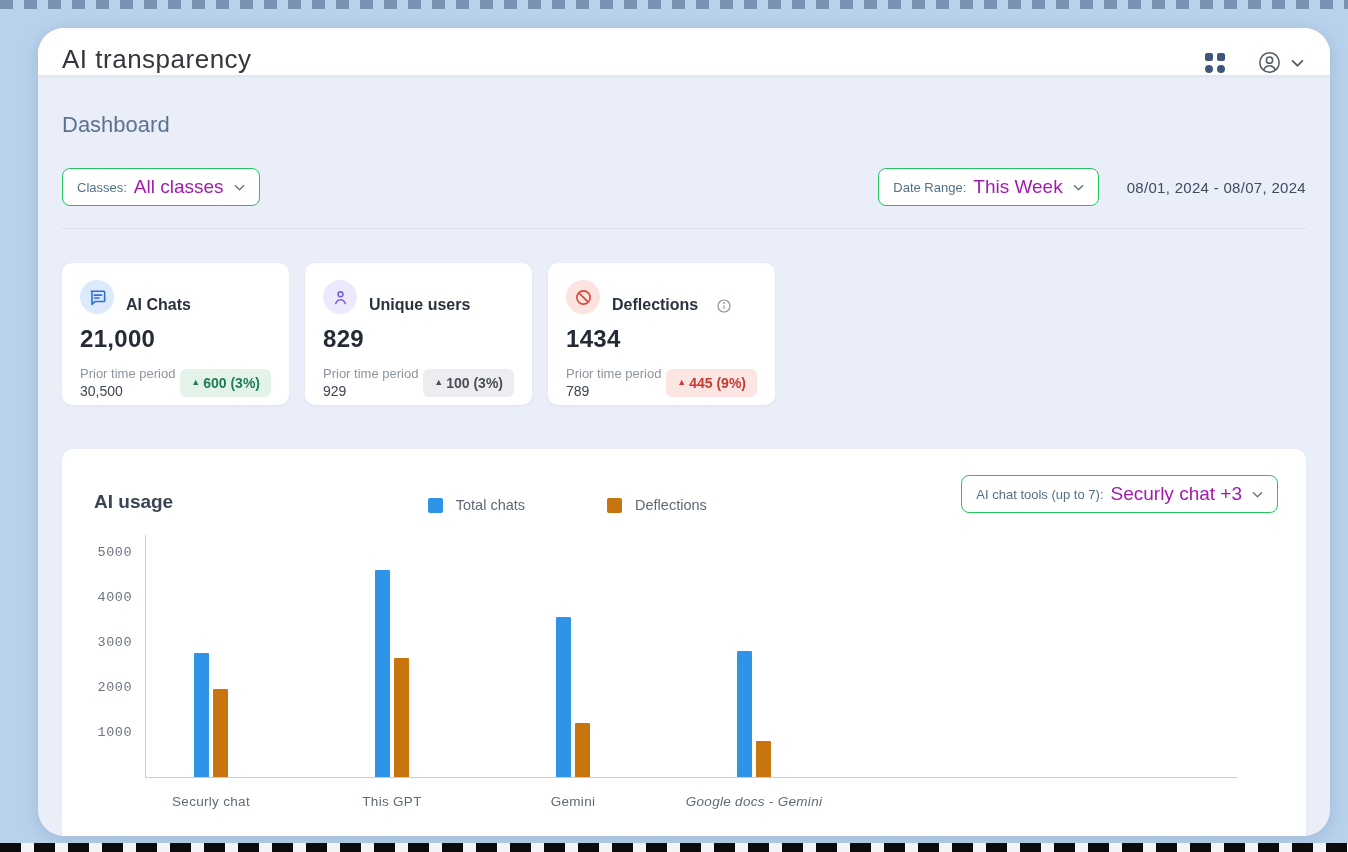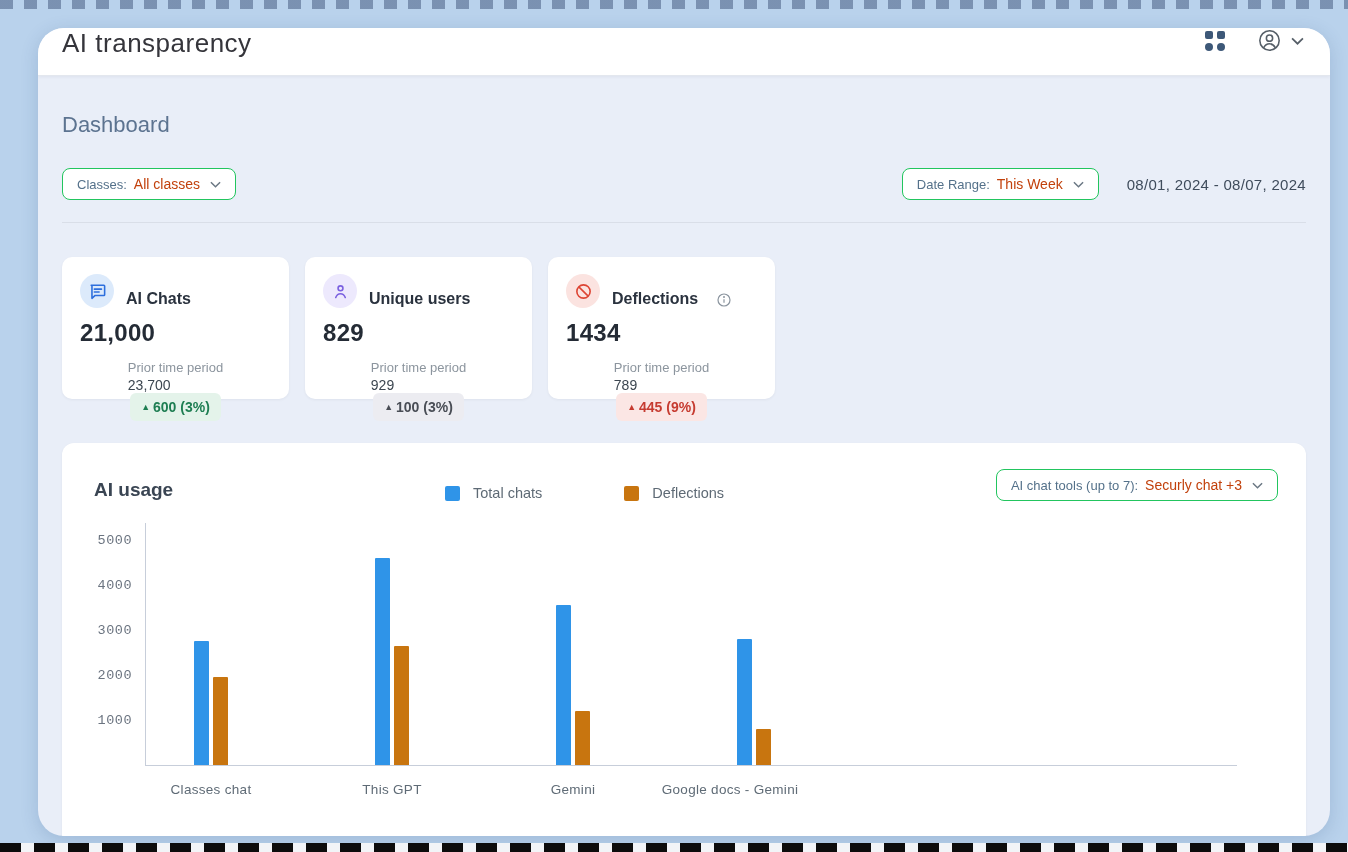--- a/index.html
+++ b/index.html
@@ -23,21 +23,21 @@
   }
   .window {
     position:absolute; left:38px; top:28px; width:1292px; height:808px;
     background:#e9eef8; border-radius:26px; overflow:hidden;
     box-shadow:0 4px 18px rgba(40,70,120,.18);
     display:flex; flex-direction:column;
   }
   
   .app-header {
     height:48px; background:#ffffff; flex:0 0 48px;
-    display:flex; align-items:flex-start; justify-content:space-between;
+    display:flex; align-items:flex-end; justify-content:space-between;
     padding:0 26px 0 24px;
     border-bottom:1px solid #e3e7ee;
     box-shadow:0 1px 3px rgba(30,40,60,.06);
   }
   .app-title { font-size:26px; font-weight:300; color:#35353b; letter-spacing:.5px; }
   .header-right { display:flex; align-items:center; gap:32px; }
   .grid-icon { display:grid; grid-template-columns:8px 8px; grid-template-rows:8px 8px; gap:4px; cursor:pointer; }
   .grid-icon span { background:#3d5878; }
   .grid-icon span:nth-child(1), .grid-icon span:nth-child(2) { border-radius:2px; }
   .grid-icon span:nth-child(3), .grid-icon span:nth-child(4) { border-radius:50%; }
@@ -46,39 +46,39 @@
   .content { flex:1; padding:0 24px; display:flex; flex-direction:column; overflow:hidden;border-radius:20px; }
   .page-title { margin-top:36px; font-size:22px; font-weight:500; color:#5c7390; }
   .filters-row { margin-top:30px; display:flex; align-items:center; justify-content:space-between; }
   .filters-right { display:flex; align-items:center; gap:28px; }
   .dropdown {
     display:inline-flex; align-items:center; gap:7px;
     background:#fff; border:1px solid #22c55e; border-radius:8px;
     padding:7px 14px; cursor:pointer; white-space:nowrap;
   }
   .dropdown .dd-label { font-size:13px; color:#54718a; }
-  .dropdown .dd-value { font-size:14px; font-weight:500; color:#c2410c; }
+  .dropdown .dd-value { font-size:19px; font-weight:500; color:#a21caf; }
   .dropdown svg { margin-left:3px; }
   .date-range-text { font-size:15px; color:#3f4c5c; letter-spacing:.3px; }
   .divider { margin-top:22px; border-top:1px solid #d9dee8; }
   
   .cards-row { margin-top:34px; display:flex; gap:16px; }
   .stat-card {
     width:227px; height:142px; background:#fff; border-radius:10px;
     padding:17px 18px; box-shadow:0 1px 3px rgba(16,24,40,.05);
   }
   .stat-head { display:flex; align-items:flex-end; gap:12px; }
   .icon-circle { width:34px; height:34px; border-radius:50%; display:flex; align-items:center; justify-content:center; flex:0 0 34px; }
   .icon-circle.blue   { background:#dceafb; }
   .icon-circle.purple { background:#ede9fd; }
   .icon-circle.red    { background:#fbe3e0; }
   .stat-title { font-size:16px; font-weight:600; color:#2a323e; }
   .info-btn { margin-left:6px; display:flex; cursor:pointer; }
   .stat-value { margin-top:11px; font-size:24px; font-weight:600; color:#242b35; letter-spacing:.3px; }
-  .stat-footer { margin-top:13px; display:flex; align-items:center; justify-content:space-between;flex-direction:column; }
+  .stat-footer { margin-top:13px; display:flex; align-items:center; justify-content:space-between; }
   .prior-label { font-size:13px; color:#8c959e; }
   .prior-value { font-size:14px; color:#3c4650; margin-top:2px; }
   .badge {
     font-size:14px; font-weight:600; padding:6px 11px; border-radius:6px;
     display:inline-flex; align-items:center; gap:3px; white-space:nowrap;
   }
   .badge .tri { font-size:9px; line-height:1; }
   .badge.positive { background:#e4f3ea; color:#1e7e52; }
   .badge.neutral  { background:#ececf1; color:#494d55; }
   .badge.negative { background:#fbe6e4; color:#c63b30; }
@@ -179,21 +179,21 @@
               <line x1="8" y1="9" x2="17" y2="9"></line>
               <line x1="8" y1="12.6" x2="14" y2="12.6"></line>
             </svg>
           </span>
           <span class="stat-title">AI Chats</span>
         </div>
         <div class="stat-value">21,000</div>
         <div class="stat-footer">
           <div>
             <div class="prior-label">Prior time period</div>
-            <div class="prior-value">23,700</div>
+            <div class="prior-value">30,500</div>
           </div>
           <span class="badge positive">
               <span class="tri">▲</span>
               <span>600 (3%)</span>
             </span>
         </div>
       </div>
 
       <div class="stat-card">
         <div class="stat-head">
@@ -275,33 +275,33 @@
       <div class="chart-plot">
           <div class="ytick" style="bottom: 45px;">1000</div>
           <div class="ytick" style="bottom: 90px;">2000</div>
           <div class="ytick" style="bottom: 135px;">3000</div>
           <div class="ytick" style="bottom: 180px;">4000</div>
           <div class="ytick" style="bottom: 225px;">5000</div>
           <div class="bar-group" style="left: 48px;">
             <div class="bar" style="height: 124px; background: rgb(47, 148, 232);"></div>
             <div class="bar" style="height: 88px; background: rgb(200, 117, 15);"></div>
           </div>
-          <div class="cat-label" style="left: 65px;">Classes chat</div>
+          <div class="cat-label" style="left: 65px;">Securly chat</div>
           <div class="bar-group" style="left: 229px;">
             <div class="bar" style="height: 207px; background: rgb(47, 148, 232);"></div>
             <div class="bar" style="height: 119px; background: rgb(200, 117, 15);"></div>
           </div>
           <div class="cat-label" style="left: 246px;">This GPT</div>
           <div class="bar-group" style="left: 410px;">
             <div class="bar" style="height: 160px; background: rgb(47, 148, 232);"></div>
             <div class="bar" style="height: 54px; background: rgb(200, 117, 15);"></div>
           </div>
           <div class="cat-label" style="left: 427px;">Gemini</div>
           <div class="bar-group" style="left: 591px;">
             <div class="bar" style="height: 126px; background: rgb(47, 148, 232);"></div>
             <div class="bar" style="height: 36px; background: rgb(200, 117, 15);"></div>
           </div>
-          <div class="cat-label" style="left: 584px;">Google docs - Gemini</div>
+          <div class="cat-label" style="left: 608px; font-style: italic;">Google docs - Gemini</div>
         </div>
     </div>
 
   </div>
 </div>
 
 </body></html>

